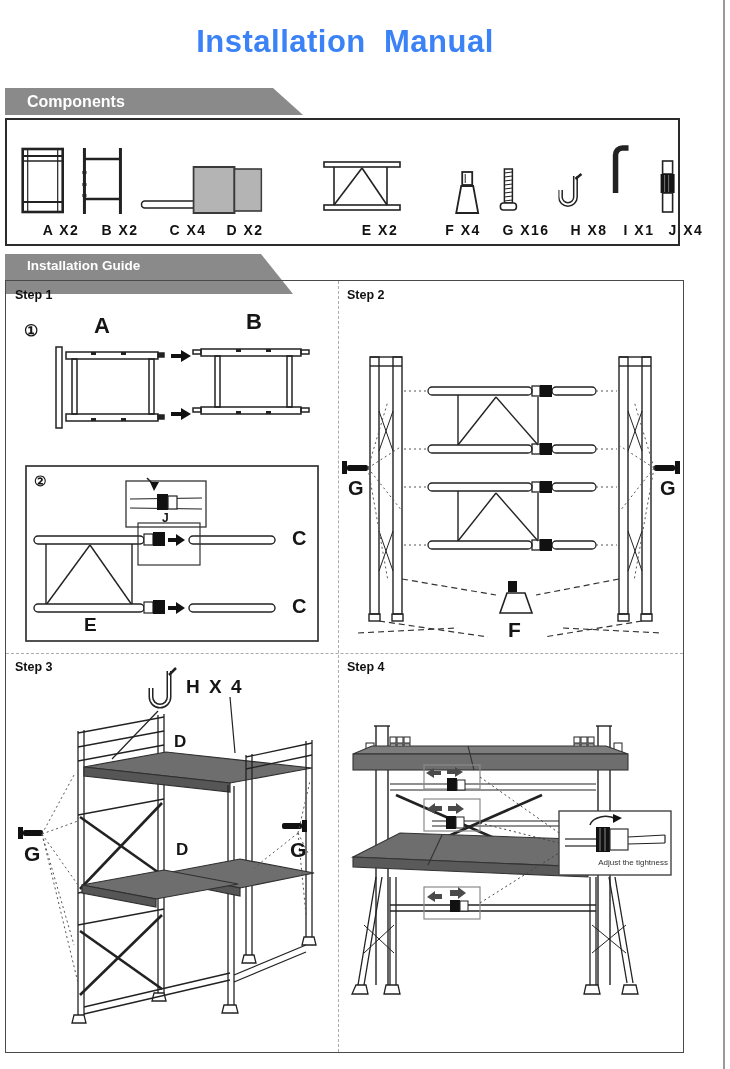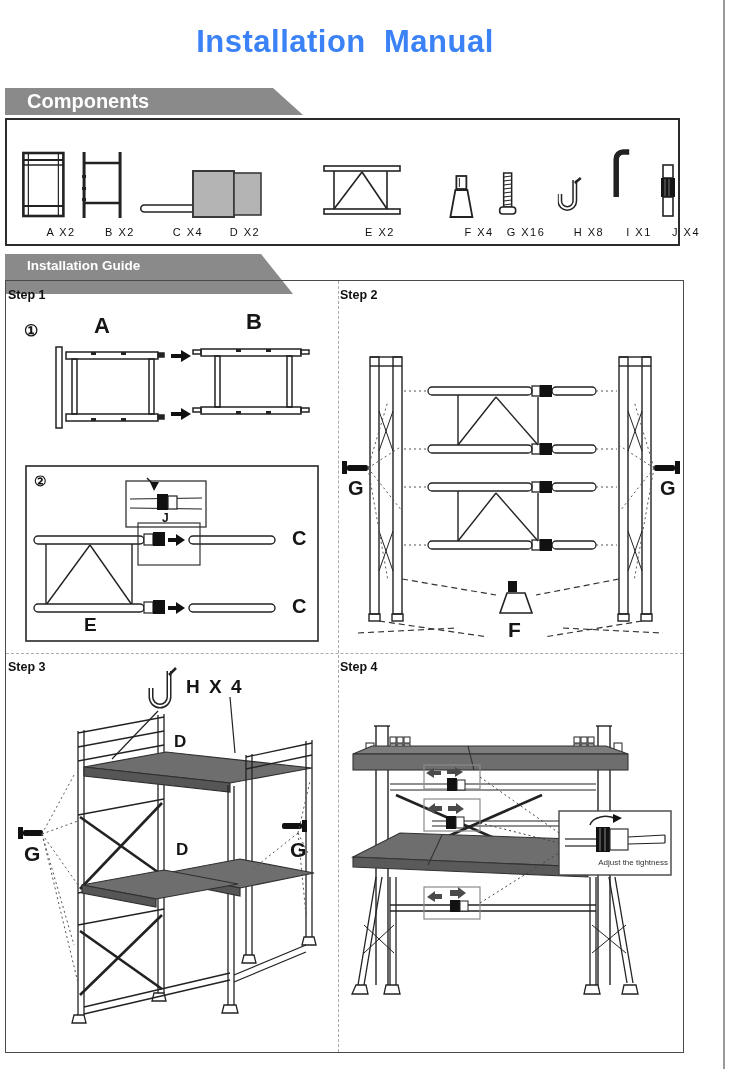--- a/index.html
+++ b/index.html
@@ -2,42 +2,42 @@
 <html><head>
 <meta charset="utf-8">
 <style>
   html,body{margin:0;padding:0;background:#fff;}
   #page{position:relative;width:730px;height:1069px;background:#fff;overflow:hidden;
         font-family:"Liberation Sans",sans-serif;color:#111;}
   .edge-line{position:absolute;top:0;right:5px;width:2px;height:100%;background:#9a9a9a;}
   #title{position:absolute;left:0;top:24px;width:690px;text-align:center;
          font-size:31px;font-weight:800;letter-spacing:.5px;white-space:pre;color:#3b82f6;}
   .banner{position:absolute;left:5px;background:#8a8a8a;color:#fff;font-weight:700;}
-  #banner-components{top:88px;width:298px;height:27px;line-height:27px;font-size:20px;
+  #banner-components{top:88px;width:298px;height:27px;line-height:27px;font-size:16px;
      padding-left:0;clip-path:polygon(0 0,268px 0,100% 100%,0 100%);}
   #banner-components span,#banner-guide span{padding-left:22px;display:block;}
   #banner-guide{top:254px;width:288px;height:40px;line-height:24px;font-size:13.5px;
      clip-path:polygon(0 0,256px 0,100% 100%,0 100%);}
   #components-box{position:absolute;left:5px;top:118px;width:675px;height:128px;
      border:2.5px solid #2b2b2b;box-sizing:border-box;}
   .comp-cell{position:absolute;bottom:6px;transform:translateX(-50%);
      display:flex;flex-direction:column;align-items:center;}
   .comp-icon{display:flex;align-items:flex-end;margin-bottom:7px;}
-  .comp-label{font-size:11px;font-weight:400;letter-spacing:1.5px;white-space:nowrap;margin-left:36px;}
+  .comp-label{font-size:14px;font-weight:700;letter-spacing:1.5px;white-space:nowrap;margin-left:36px;}
   #guide-box{position:absolute;left:5px;top:280px;width:679px;height:773px;
      border:1.5px solid #4a4a4a;box-sizing:border-box;}
   .vdivider{position:absolute;left:332px;top:0;width:0;height:100%;border-left:1.5px dashed #ababab;}
   .hdivider{position:absolute;left:0;top:372px;height:0;width:100%;border-top:1.5px dashed #ababab;}
   .quad{position:absolute;}
   #q1{left:0;top:0;width:332px;height:372px;}
   #q2{left:332px;top:0;width:345px;height:372px;}
   #q3{left:0;top:372px;width:332px;height:399px;}
   #q4{left:332px;top:372px;width:345px;height:399px;}
   .quad svg{position:absolute;left:0;top:0;}
-  .step-title{position:absolute;left:2px;top:7px;font-size:12.5px;font-weight:800;}
+  .step-title{position:absolute;left:9px;top:7px;font-size:12.5px;font-weight:800;}
   .lbl{position:absolute;font-weight:800;color:#151515;white-space:nowrap;line-height:1;}
   .caption{position:absolute;font-weight:400;color:#333;}
 </style>
 </head>
 <body>
 
 <div id="page">
   <div class="edge-line"></div>
 
   <div id="title">Installation  Manual</div>
@@ -109,21 +109,21 @@
             <line x1="11" y1="8" x2="11" y2="46"></line>
             <line x1="64" y1="8" x2="64" y2="46"></line>
             <line x1="11" y1="46" x2="39" y2="9"></line>
             <line x1="39" y1="9" x2="64" y2="46"></line>
           </g>
         </svg>
       </span>
       <span class="comp-label">E X2</span>
     </div>
 
-    <div class="comp-cell" style="left:454px;">
+    <div class="comp-cell" style="left:438px;align-items:flex-end;">
       <span class="comp-icon">
         <svg width="28" height="44" viewBox="0 0 28 44">
           <rect x="9" y="1" width="10" height="13" fill="#fff" stroke="#222" stroke-width="1.8"></rect>
           <line x1="12" y1="3" x2="12" y2="12" stroke="#222" stroke-width="1"></line>
           <polygon points="3,42 25,42 20,15 8,15" fill="#fff" stroke="#222" stroke-width="1.8"></polygon>
         </svg>
       </span>
       <span class="comp-label">F X4</span>
     </div>
 

